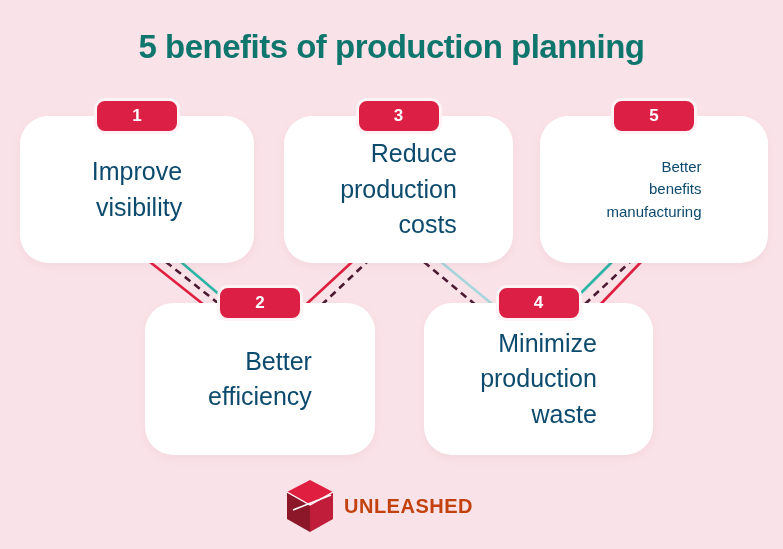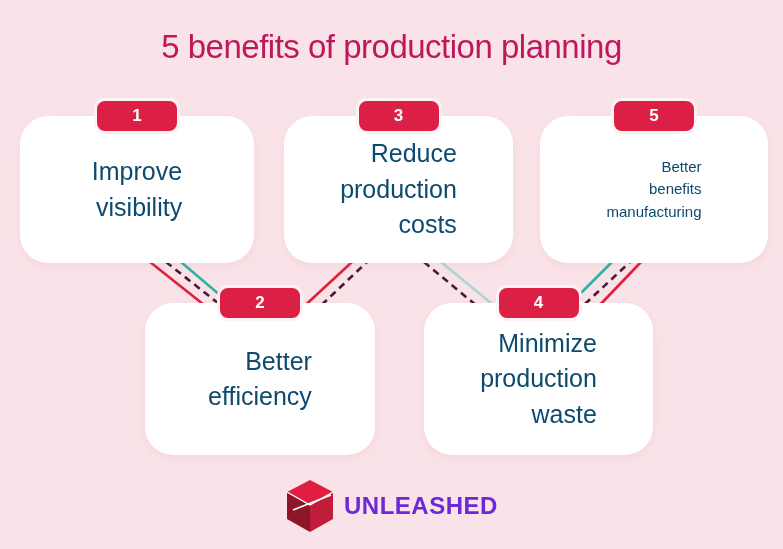--- a/index.html
+++ b/index.html
@@ -12,23 +12,23 @@
     font-family: "Liberation Sans", sans-serif;
     overflow: hidden;
   }
   .title {
     position: absolute;
     top: 28px;
     left: 0;
     width: 100%;
     text-align: center;
     font-size: 33px;
-    font-weight: normal;
+    font-weight: bold;
     letter-spacing: -0.5px;
-    color: #be185d;
+    color: #0f766e;
   }
   .connectors {
     position: absolute;
     top: 0; left: 0;
     pointer-events: none;
   }
   .card {
     position: absolute;
     background: #ffffff;
     border-radius: 28px;
@@ -71,24 +71,24 @@
   .card-4 { left: 424px; top: 303px; width: 229px; height: 152px; }
   .logo {
     position: absolute;
     left: 287px;
     top: 480px;
     display: flex;
     align-items: center;
     gap: 11px;
   }
   .logo-text {
-    font-size: 24px;
+    font-size: 20px;
     font-weight: bold;
     letter-spacing: 0.5px;
-    color: #6d28d9;
+    color: #c2410c;
   }
 </style>
 </head>
 <body>
 
 <div class="canvas">
 
   <h1 class="title">5 benefits of production planning</h1>
 
   <svg class="connectors" width="783" height="549" viewBox="0 0 783 549">

